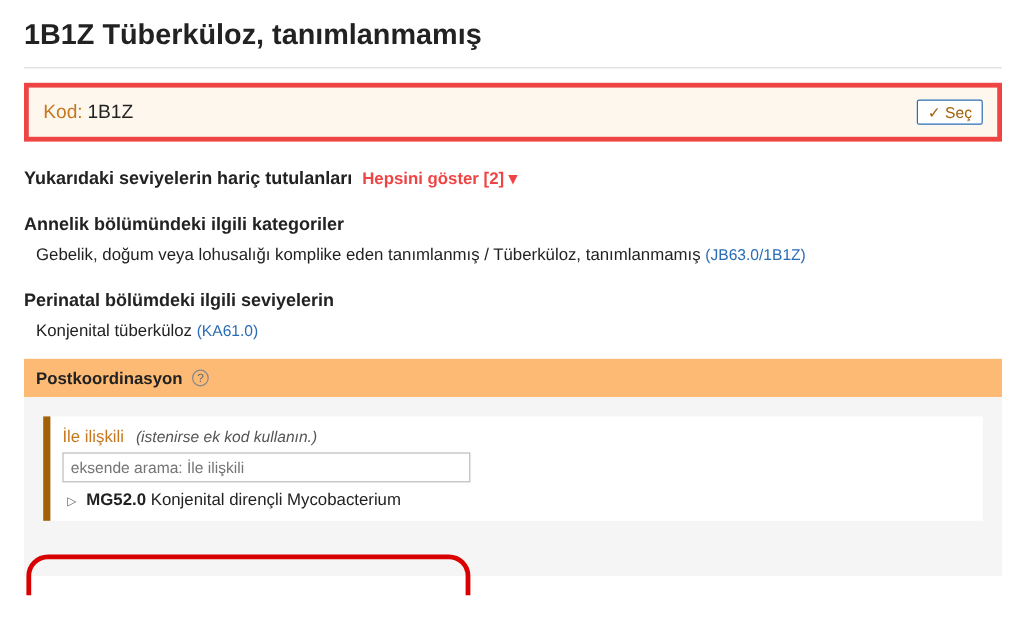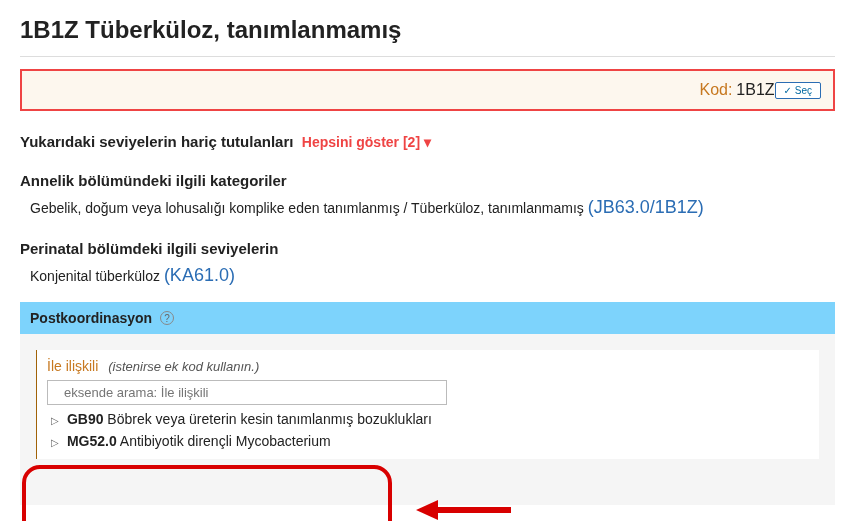--- a/index.html
+++ b/index.html
@@ -12,50 +12,50 @@
     background: #fff;
   }
   h2.title {
     font-size: 24px;
     font-weight: 700;
     margin: 0 0 12px 0;
   }
   .hr { border-top: 1px solid #ddd; margin: 6px 0 12px 0; }
 
   .code-bar {
-    border: 2px solid #ef4444;
+    border: 4px solid #ef4444;
     background: #fdf7ee;
     padding: 10px 12px;
     display: flex;
     align-items: center;
-    justify-content: flex-end;
+    justify-content: space-between;
   }
   .code-label { color: #c7781f; font-weight: 400; font-size: 16px; }
   .code-value { color: #222; font-size: 16px; }
   .select-btn {
     border: 1px solid #2b6db4;
-    color: #0369a1;
+    color: #a16207;
     background: #fff;
     padding: 2px 8px;
-    font-size: 10px;
+    font-size: 13px;
     cursor: pointer;
     border-radius: 2px;
   }
 
   .section-header {
     font-weight: 700;
     font-size: 15px;
     margin: 22px 0 8px 0;
   }
   .link { color: #ef4444; font-size: 14px; cursor: pointer; }
-  .link-small { color: #2b6db4; font-size: 18px; cursor: pointer; }
+  .link-small { color: #2b6db4; font-size: 13px; cursor: pointer; }
   .row { margin: 4px 0 4px 10px; font-size: 14px; }
 
   .postcoord-bar {
-    background: #7dd3fc;
+    background: #fdba74;
     padding: 8px 10px;
     font-weight: 700;
     font-size: 14px;
     margin-top: 16px;
     display: flex;
     align-items: center;
     gap: 8px;
   }
   .help-icon {
     display: inline-flex;
@@ -70,31 +70,31 @@
     cursor: pointer;
   }
 
   .postcoord-body {
     background: #f5f5f5;
     padding: 16px 16px 28px 16px;
     position: relative;
   }
   .block {
     background: #fff;
-    border-left: 1px solid #a16207;
+    border-left: 6px solid #a16207;
     padding: 8px 10px 10px 10px;
     margin-bottom: 18px;
   }
   .block-title { color: #c7781f; font-size: 14px; display: inline; }
   .hint { font-style: italic; color: #555; font-size: 13px; margin-left: 6px; }
   input.axis {
     display: block;
-    width: 400px;
+    width: 340px;
     border: 1px solid #bbb;
-    padding: 4px 16px;
+    padding: 4px 6px;
     font-size: 13px;
     margin-top: 6px;
     font-family: inherit;
   }
   .tri { color: #666; font-size: 10px; display:inline-block; width: 12px; cursor:pointer; }
   .code-strong { font-weight: 700; }
   .item-row { margin: 6px 0 0 4px; font-size: 14px; }
 
   .highlight-box {
     position: absolute;
@@ -144,27 +144,22 @@
 </div>
 
 <div class="postcoord-body">
 
   <div class="block">
     <span class="block-title">İle ilişkili</span>
     <span class="hint">(istenirse ek kod kullanın.)</span>
     <input class="axis" type="text" placeholder="eksende arama: İle ilişkili" style="">
     <div class="item-row">
       <span class="tri">▷</span>
-      <span class="code-strong">GB90</span>
-      <span>Böbrek veya üreterin kesin tanımlanmış bozuklukları</span>
-    </div>
-    <div class="item-row">
-      <span class="tri">▷</span>
       <span class="code-strong">MG52.0</span>
-      <span>Antibiyotik dirençli Mycobacterium</span>
+      <span>Konjenital dirençli Mycobacterium</span>
     </div>
   </div>
 
 
   <div id="hl" class="highlight-box" style="left: 2px; top: 131px; width: 370px; height: 89.5px;"></div>
   <svg id="arrow" class="arrow" width="100" height="40" style="left: 396px; top: 155.75px;">
     <line x1="95" y1="20" x2="20" y2="20" stroke="#d80000" stroke-width="6"></line>
     <polygon points="0,20 22,10 22,30" fill="#d80000"></polygon>
   </svg>
 

